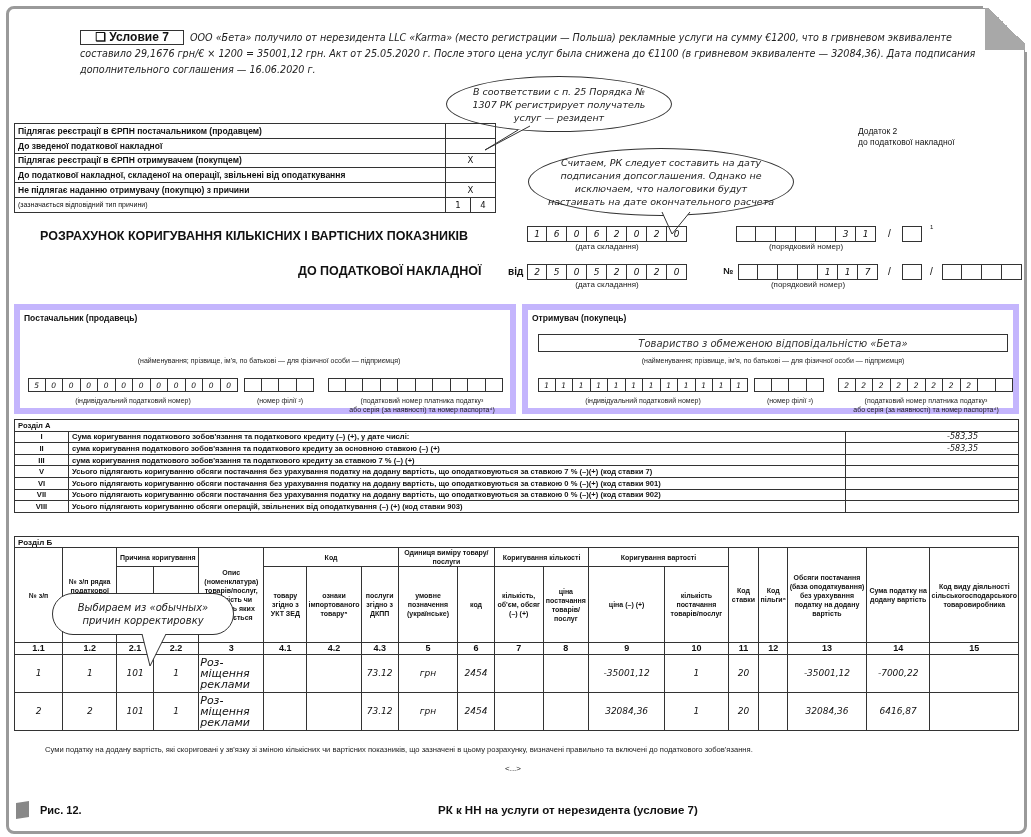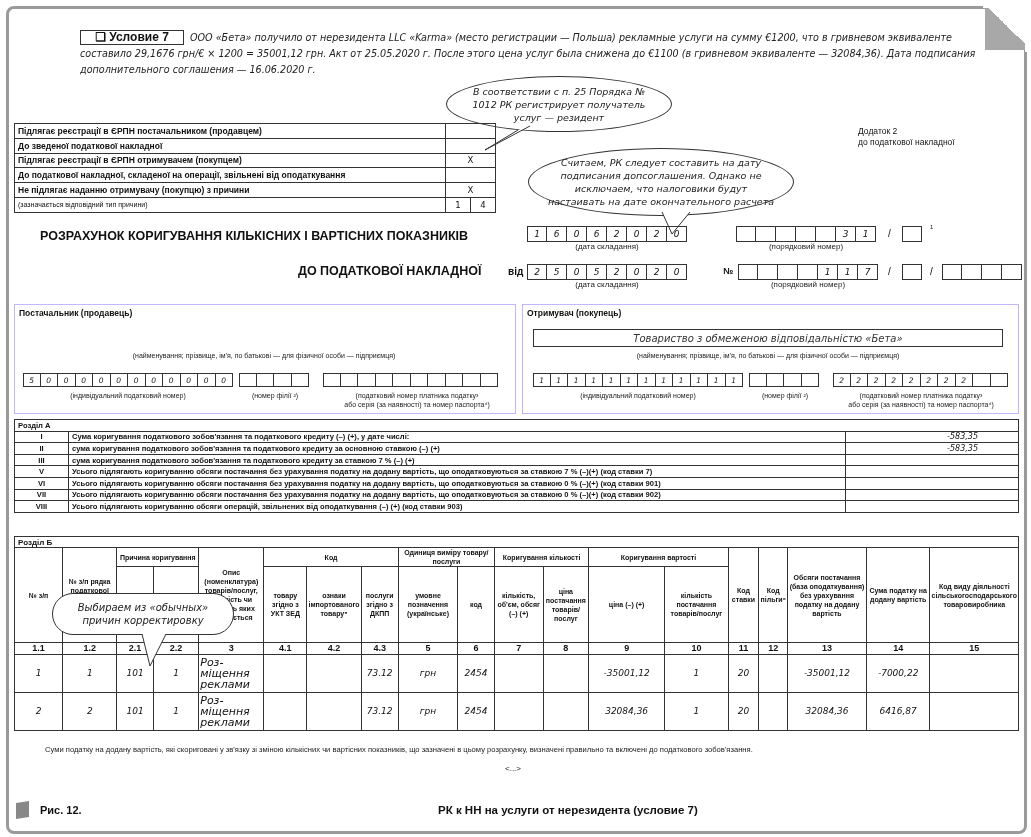--- a/index.html
+++ b/index.html
@@ -55,21 +55,21 @@
   .cell {
     width: 20px; height: 16px; border: 1px solid #333; border-left: none;
     font-family: "DejaVu Sans", sans-serif; font-style: italic; font-size: 9px; text-align: center; line-height: 15px;
   }
   .cells .cell:first-child { border-left: 1px solid #333; }
   .cell.s { width: 17.5px; height: 14px; font-size: 7.5px; line-height: 13px; }
   .cap { font-size: 8px; text-align: center; color: #222; }
   .slash { font-size: 10px; }
 
   
-  .party { border: 1px solid #c4b5fd; }
+  .party { border: 6px solid #c4b5fd; }
   .party-title { font-weight: bold; font-size: 8.5px; position: absolute; left: 4px; top: 3px; }
   .namebox {
     position: absolute; border: 1px solid #333; height: 18px;
     font-family: "DejaVu Sans", sans-serif; font-style: italic; font-size: 10px; text-align: center; line-height: 17px; color: #333;
   }
   .pcap { position: absolute; font-size: 7px; text-align: center; color: #222; line-height: 9px; }
 
   
   .secA { left: 14px; top: 419px; width: 1005px; font-size: 7.6px; }
   .secA td { border: 1px solid #333; height: 11.6px; padding: 0 3px; font-weight: bold; white-space: nowrap; overflow: hidden; }
@@ -95,21 +95,21 @@
 
 <div class="frame"></div>
 <div class="abs fold"></div>
 <div class="abs fold-cover"></div>
 <div class="abs fold-cover2"></div>
 
 <div class="abs cond-text">ООО «Бета» получило от нерезидента LLC «Karma» (место регистрации — Польша) рекламные услуги на сумму €1200, что в гривневом эквиваленте составило 29,1676 грн/€ × 1200 = 35001,12 грн. Акт от 25.05.2020 г. После этого цена услуг была снижена до €1100 (в гривневом эквиваленте — 32084,36). Дата подписания дополнительного соглашения — 16.06.2020 г.</div>
 <div class="abs cond-box" style="background:#fff;">❑ Условие 7</div>
 
 <div class="abs bubble" style="left:446px;top:76px;width:226px;height:56px;padding:0 22px;">
-  <span>В соответствии с п. 25 Порядка № 1012 РК регистрирует получатель услуг — резидент</span>
+  <span>В соответствии с п. 25 Порядка № 1307 РК регистрирует получатель услуг — резидент</span>
 </div>
 <svg class="abs" style="left:480px;top:124px;" width="60" height="30">
   <polyline points="50,2 5,26 38,6" fill="#fff" stroke="#333" stroke-width="1"></polyline>
 </svg>
 
 <table class="abs reg">
   <tbody>
       <tr>
         <td>Підлягає реєстрації в ЄРПН постачальником (продавцем)</td>
         <td class="mark" colspan="2"></td>

